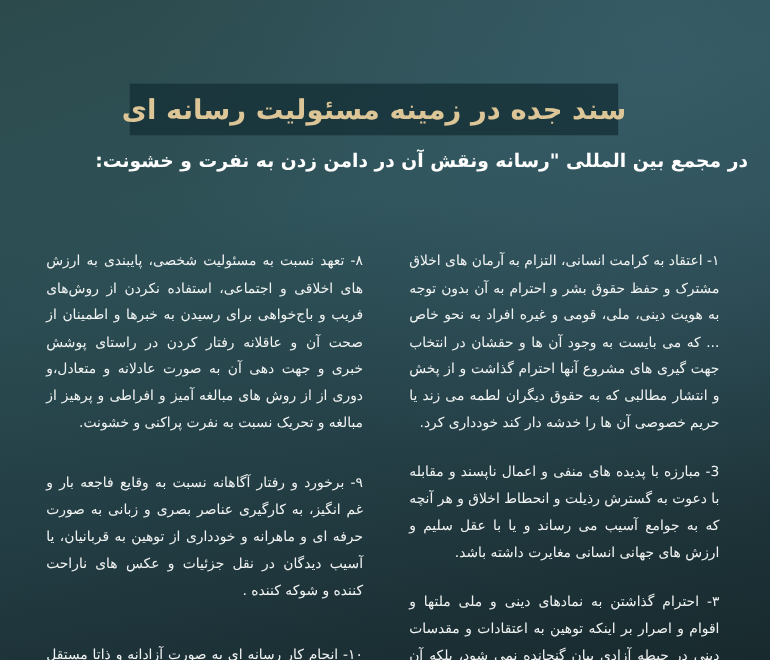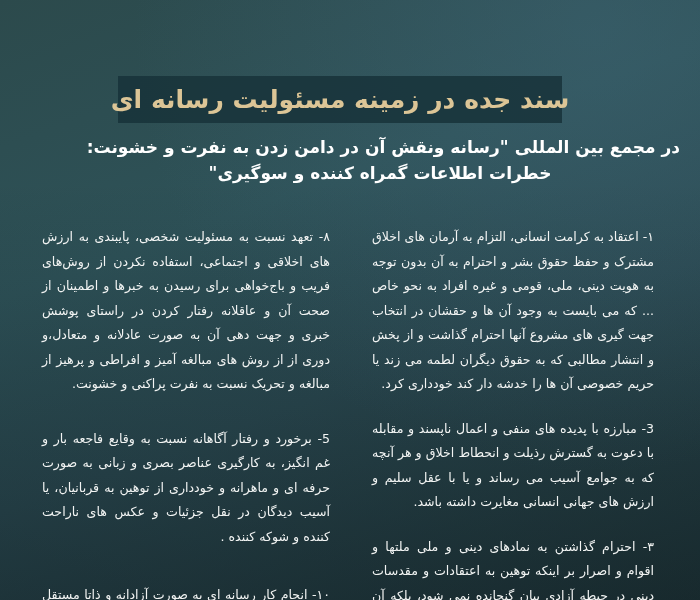--- a/index.html
+++ b/index.html
@@ -62,26 +62,25 @@
 <body>
 
 <div class="bg-overlay"></div>
 
 <div class="title-box">
   <span class="title-text">سند جده در زمینه مسئولیت رسانه ای</span>
 </div>
 
 <div class="subtitle">
   <span class="line1">در مجمع بین المللی "رسانه ونقش آن در دامن زدن به نفرت و خشونت:</span>
-  <span class="line2">خطرات اطلاعات  گمراه  کننده و سوگیری"</span>
 </div>
 
 <div class="col col-right">
   <p class="para p1">۱- اعتقاد به کرامت انسانی، التزام به آرمان های اخلاق مشترک و حفظ حقوق بشر و احترام به آن بدون توجه به هویت دینی، ملی، قومی و غیره افراد به نحو خاص ... که می بایست به وجود آن ها و حقشان در انتخاب جهت گیری های مشروع آنها احترام گذاشت و از پخش و انتشار مطالبی که به حقوق دیگران لطمه می زند یا حریم خصوصی آن ها را خدشه دار کند خودداری کرد.</p>
   <p class="para p2">3- مبارزه با پدیده های منفی و اعمال ناپسند و مقابله با دعوت به گسترش رذیلت و انحطاط اخلاق و هر آنچه که به جوامع آسیب می رساند و یا با عقل سلیم و ارزش های جهانی انسانی مغایرت داشته باشد.</p>
   <p class="para p3">۳- احترام گذاشتن به نمادهای دینی و ملی ملتها و اقوام و اصرار بر اینکه توهین به اعتقادات و مقدسات دینی در حیطه آزادی بیان گنجانده نمی شود، بلکه آن عبارت از</p>
 </div>
 
 <div class="col col-left">
   <p class="para p8">۸- تعهد نسبت به مسئولیت شخصی، پایبندی به ارزش های اخلاقی و اجتماعی، استفاده نکردن از روش‌های فریب و باج‌خواهی برای رسیدن به خبرها و اطمینان از صحت آن و عاقلانه رفتار کردن در راستای پوشش خبری و جهت دهی آن به صورت عادلانه و متعادل،و دوری از از روش های مبالغه آمیز و افراطی و پرهیز از مبالغه و تحریک نسبت به نفرت پراکنی و خشونت.</p>
-  <p class="para p9">5- برخورد و رفتار آگاهانه نسبت به وقایع فاجعه بار و غم انگیز، به کارگیری عناصر بصری و زبانی به صورت حرفه ای و ماهرانه و خودداری از توهین به قربانیان، یا آسیب دیدگان در نقل جزئیات و عکس های ناراحت کننده و شوکه کننده .</p>
+  <p class="para p9">۹- برخورد و رفتار آگاهانه نسبت به وقایع فاجعه بار و غم انگیز، به کارگیری عناصر بصری و زبانی به صورت حرفه ای و ماهرانه و خودداری از توهین به قربانیان، یا آسیب دیدگان در نقل جزئیات و عکس های ناراحت کننده و شوکه کننده .</p>
   <p class="para p10">۱۰- انجام کار رسانه ای به صورت آزادانه و ذاتا مستقل ، بدون اینکه زیر بار هیچگونه نوعی از مظاهر فشار و نفوذ</p>
 </div>
 
 </body></html>

